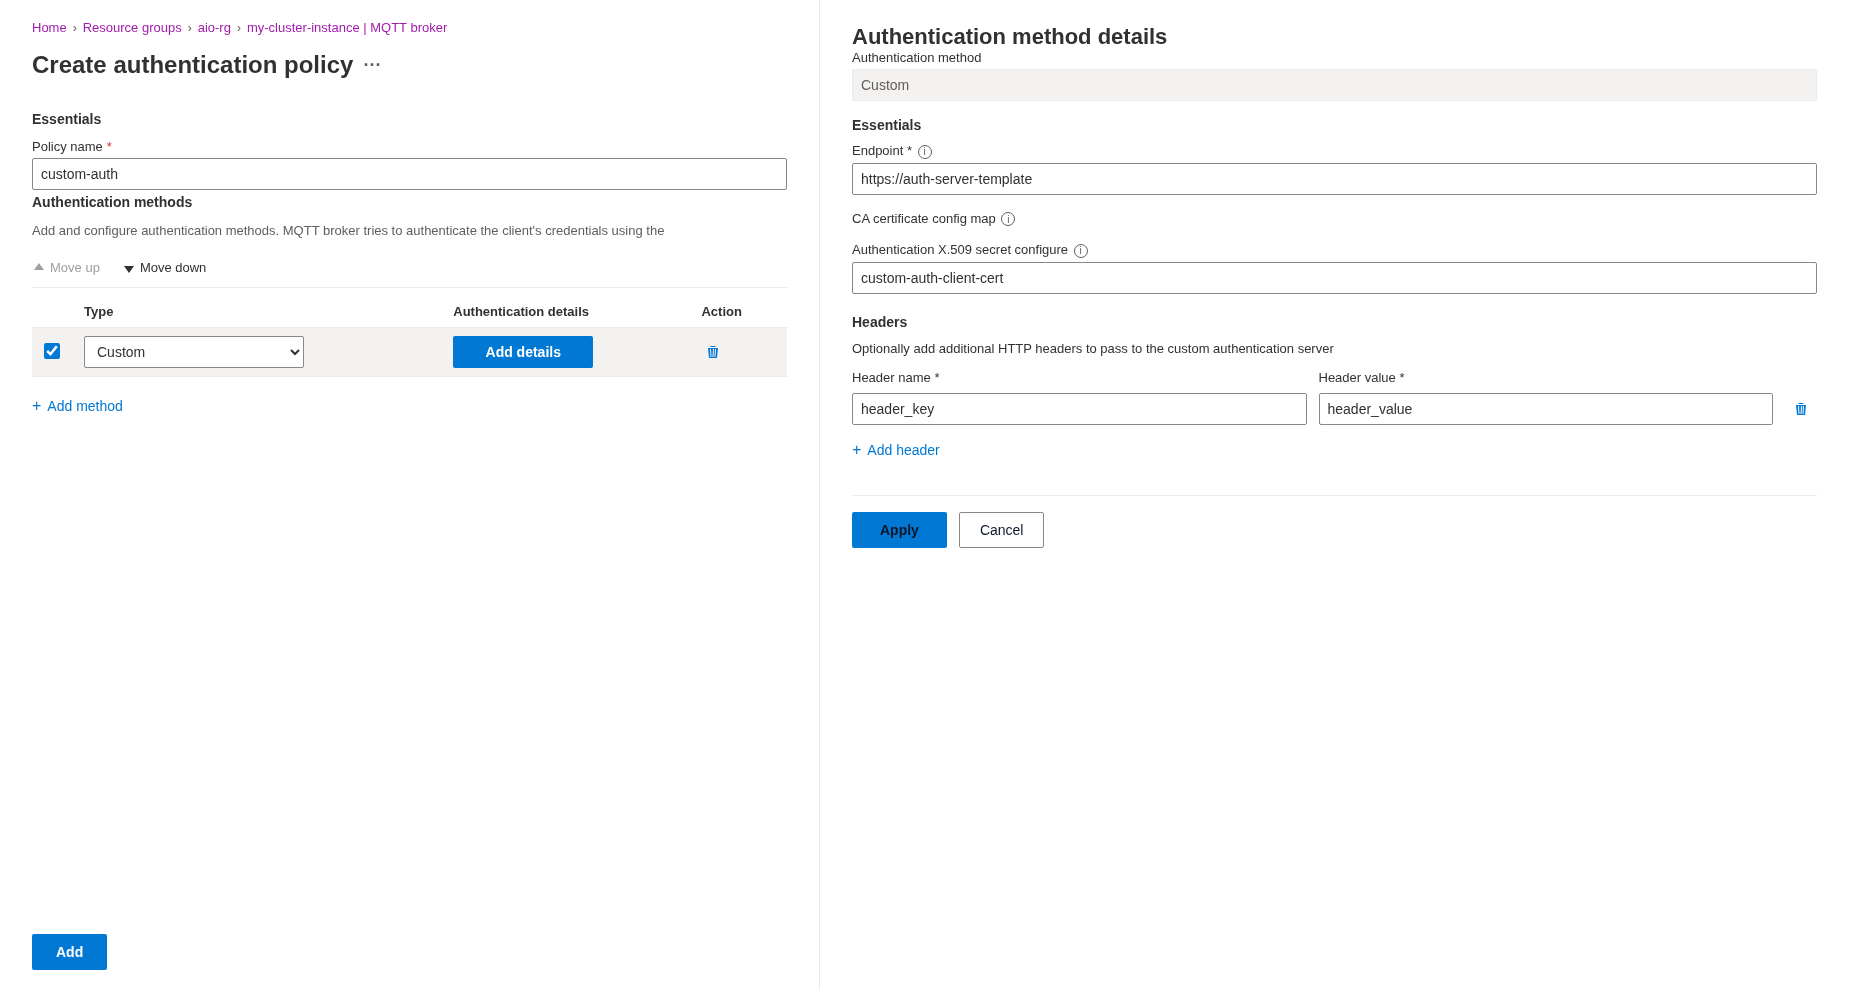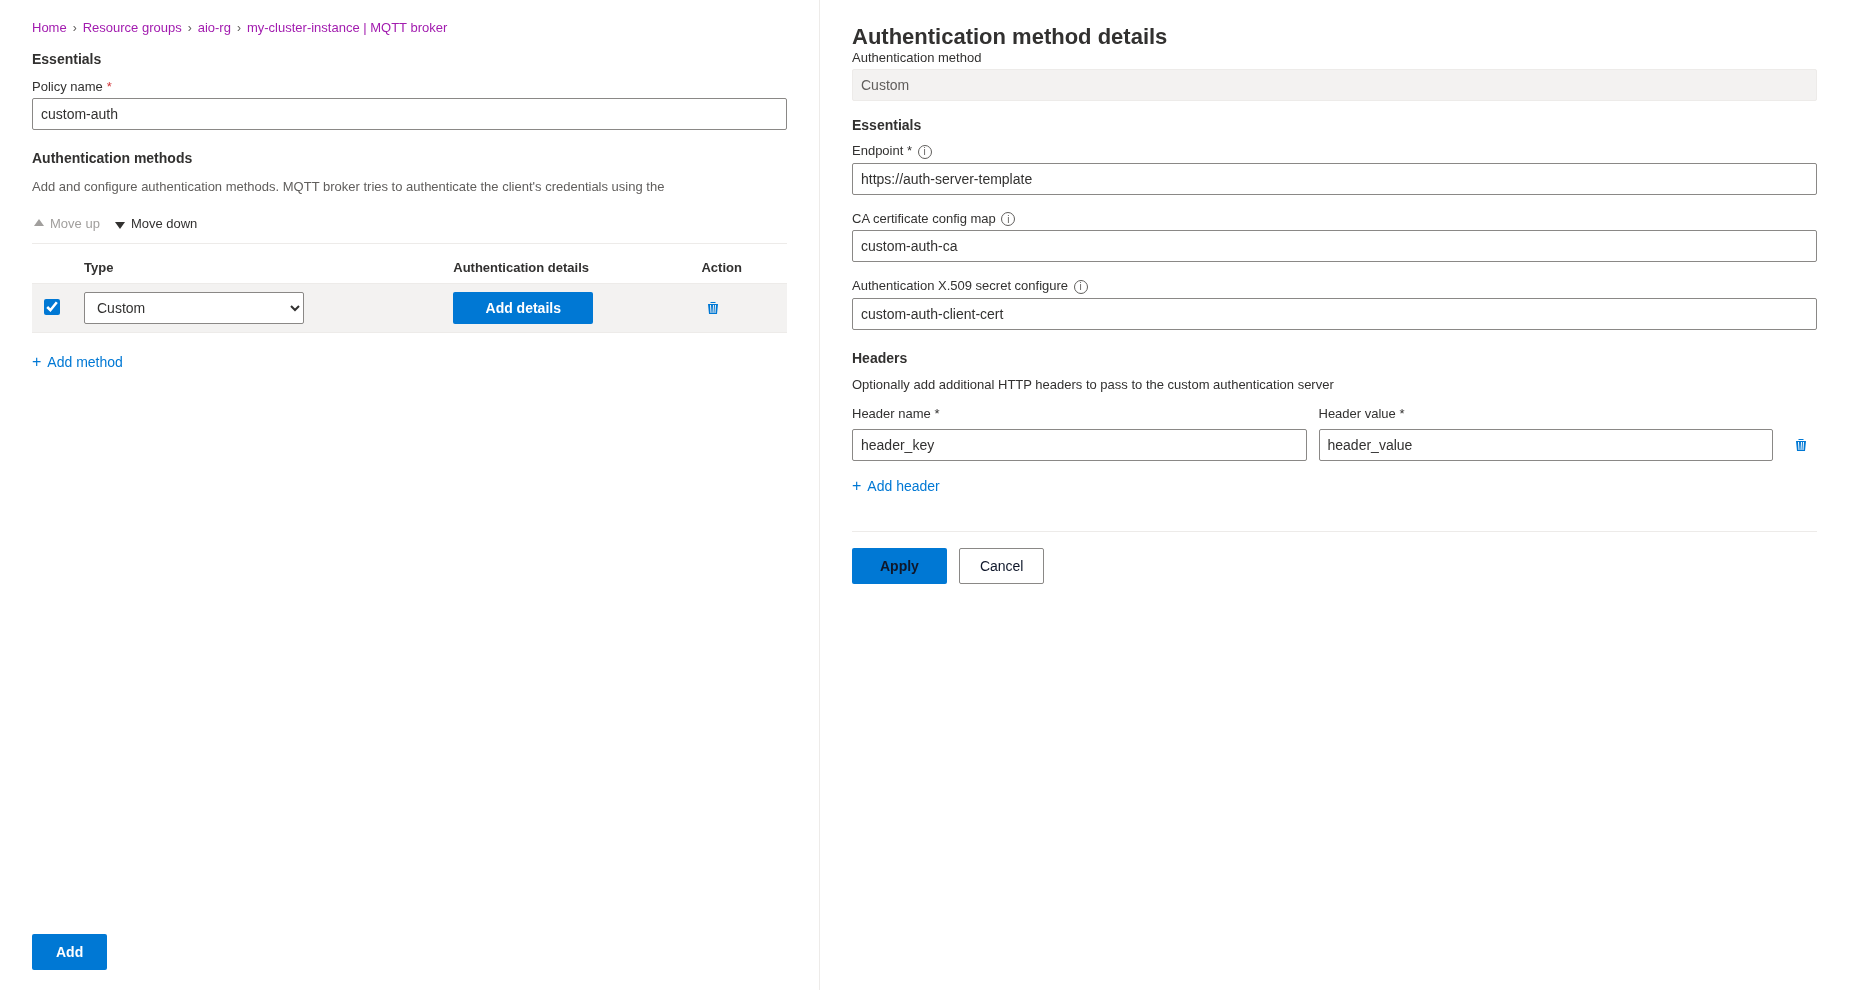--- a/index.html
+++ b/index.html
@@ -92,36 +92,36 @@
       height: 32px;
       border: 1px solid #8a8886;
       padding: 0 8px;
       font-size: 14px;
       color: #323130;
       outline: none;
       border-radius: 2px;
     }
 
     .form-group {
-      margin-bottom: 20px;
+      margin-bottom: 4px;
     }
 
     
     .auth-methods-label {
       font-size: 13px;
       color: #605e5c;
       margin-bottom: 16px;
       line-height: 1.4;
     }
 
     
     .move-bar {
       display: flex;
       align-items: center;
-      gap: 13px;
+      gap: 22px;
       margin-bottom: 8px;
     }
     .move-btn {
       display: flex;
       align-items: center;
       gap: 4px;
       background: none;
       border: none;
       cursor: pointer;
       font-size: 13px;
@@ -392,20 +392,24 @@
   <nav class="breadcrumb">
     <a href="#">Home</a>
     <span class="separator">›</span>
     <a href="#">Resource groups</a>
     <span class="separator">›</span>
     <a href="#">aio-rg</a>
     <span class="separator">›</span>
     <a href="#">my-cluster-instance | MQTT broker</a>
   </nav>
 
+  <div class="page-title">
+    <span>Create authentication policy</span>
+    <span class="ellipsis">···</span>
+  </div>
 
   <div class="section-heading">Essentials</div>
 
   <div class="form-group">
     <div class="form-label">
       <span>Policy name</span>
       <span class="required">*</span>
     </div>
     <input type="text" class="text-input" value="custom-auth" style="">
   </div>
@@ -491,21 +495,20 @@
       <span class="info-icon">i</span>
     </div>
     <input type="text" class="rp-input" value="https://auth-server-template" style="">
   </div>
 
   <div class="rp-form-group">
     <div class="rp-field-label">
       <span>CA certificate config map</span>
       <span class="info-icon">i</span>
     </div>
-    <input type="text" class="rp-input" value="custom-auth-ca" style="">
   </div>
 
   <div class="rp-form-group">
     <div class="rp-field-label">
       <span>Authentication X.509 secret configure</span>
       <span class="info-icon">i</span>
     </div>
     <input type="text" class="rp-input" value="custom-auth-client-cert" style="">
   </div>
 

